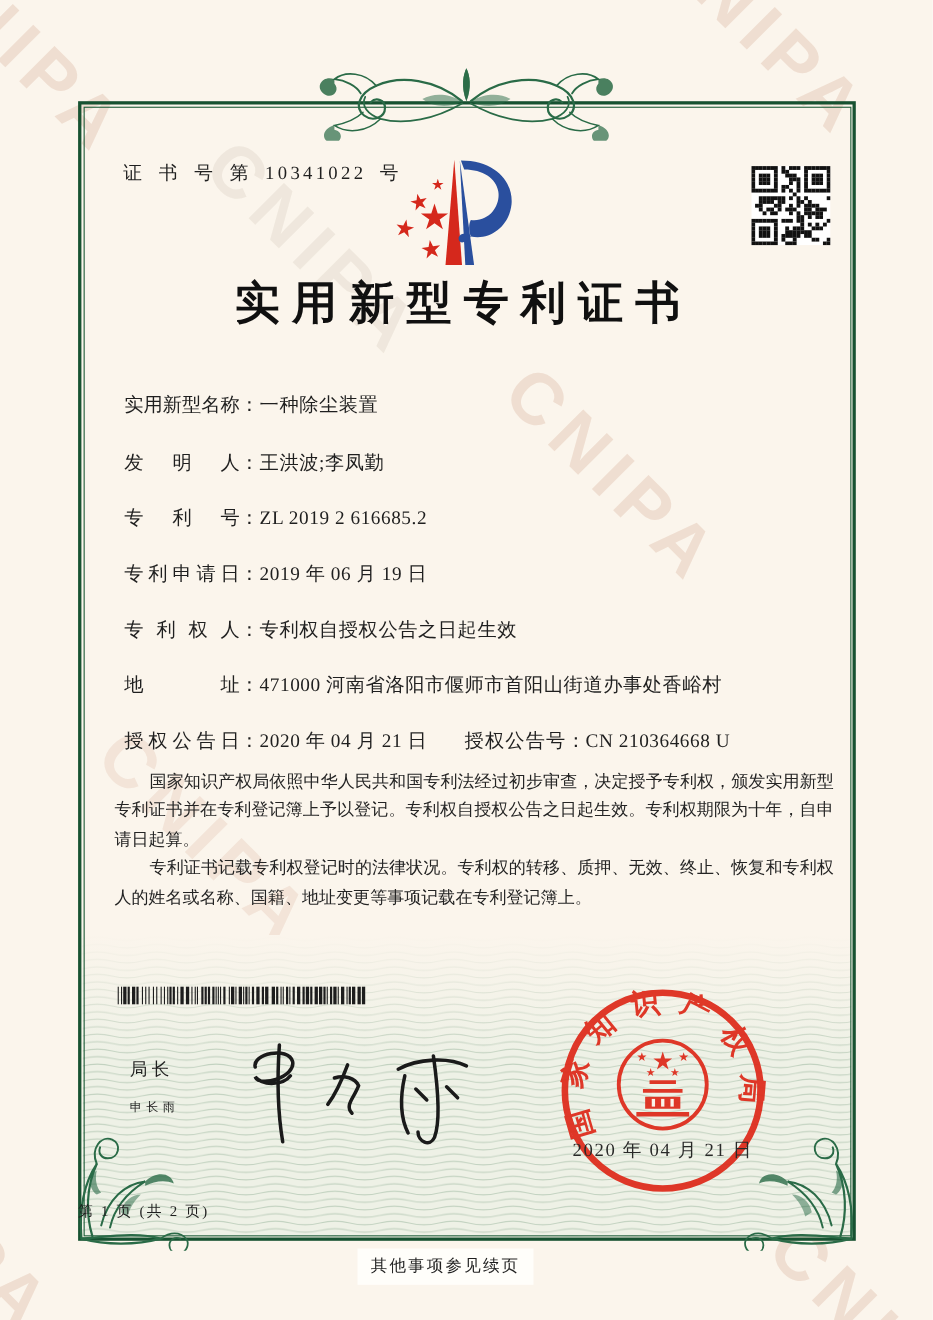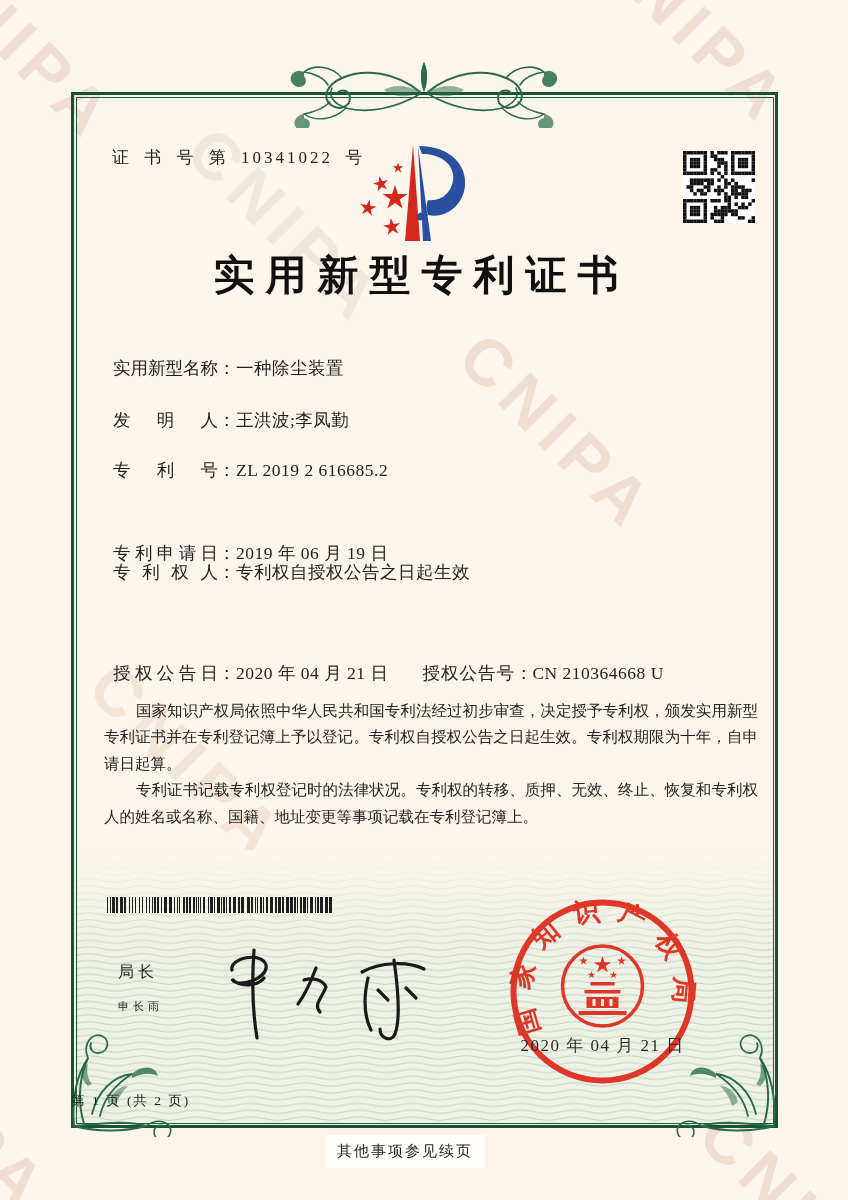--- a/index.html
+++ b/index.html
@@ -30,21 +30,21 @@
   .content-item{position:absolute;z-index:3;}
   .cert-no{left:112px;top:146px;font-size:17px;letter-spacing:3px;word-spacing:5px;}
   .logo{left:352px;top:142px;}
   .qr{left:683px;top:151px;}
   .title{left:71px;top:248px;width:701px;text-align:center;font-size:41px;font-weight:bold;
          letter-spacing:11px;color:#101010;}
   .row{position:absolute;left:113px;z-index:3;font-size:17.5px;white-space:nowrap;}
   .lbl{display:inline-block;width:105px;text-align:justify;text-align-last:justify;vertical-align:bottom;}
   .colon{display:inline-block;width:18px;}
   .val{letter-spacing:.5px;}
-  .r1{top:356px;} .r2{top:408px;} .r3{top:458px;} .r4{top:509px;margin-top:32px;}
+  .r1{top:356px;} .r2{top:408px;} .r3{top:458px;} .r4{top:509px;}
   .r5{top:560px;} .r6{top:610px;} .r7{top:661px;}
   .pair2{margin-left:34px;}
   .pair2 .lbl2{letter-spacing:1px;}
   .paras{left:104px;top:698px;width:654px;font-size:15.5px;line-height:26.4px;
          text-align:justify;color:#242424;}
   .paras p{margin:0;text-indent:32px;}
   .barcode{left:107px;top:897px;width:230px;height:16px;font-size:0;}
   .barcode span{display:inline-block;height:100%;background:#1d1d1d;}
   .signer-title{left:118px;top:962px;font-size:16px;letter-spacing:4px;}
   .signer-name{left:118px;top:999px;font-size:11px;letter-spacing:4px;}
@@ -381,20 +381,23 @@
   </div>
   <div class="row r3">
     <span class="lbl">专利号</span><span class="colon">：</span><span class="val">ZL 2019 2 616685.2</span>
   </div>
   <div class="row r4">
     <span class="lbl">专利申请日</span><span class="colon">：</span><span class="val">2019 年 06 月 19 日</span>
   </div>
   <div class="row r5">
     <span class="lbl">专利权人</span><span class="colon">：</span><span class="val">专利权自授权公告之日起生效</span>
   </div>
+  <div class="row r6">
+    <span class="lbl">地址</span><span class="colon">：</span><span class="val">471000 河南省洛阳市偃师市首阳山街道办事处香峪村</span>
+  </div>
   <div class="row r7">
     <span class="lbl">授权公告日</span><span class="colon">：</span><span class="val">2020 年 04 月 21 日</span><span class="pair2"><span class="lbl2">授权公告号</span><span>：</span><span class="val">CN 210364668 U</span></span>
   </div>
 
   <div class="content-item paras">
     <p>国家知识产权局依照中华人民共和国专利法经过初步审查，决定授予专利权，颁发实用新型专利证书并在专利登记簿上予以登记。专利权自授权公告之日起生效。专利权期限为十年，自申请日起算。</p>
     <p>专利证书记载专利权登记时的法律状况。专利权的转移、质押、无效、终止、恢复和专利权人的姓名或名称、国籍、地址变更等事项记载在专利登记簿上。</p>
   </div>
 
   <div class="content-item barcode" id="barcode"><span style="width:1px;margin-right:2px"></span><span style="width:1px;margin-right:1px"></span><span style="width:3px;margin-right:1px"></span><span style="width:2px;margin-right:2px"></span><span style="width:3px;margin-right:1px"></span><span style="width:2px;margin-right:3px"></span><span style="width:1px;margin-right:2px"></span><span style="width:1px;margin-right:2px"></span><span style="width:1px;margin-right:3px"></span><span style="width:1px;margin-right:2px"></span><span style="width:1px;margin-right:3px"></span><span style="width:1px;margin-right:2px"></span><span style="width:1px;margin-right:2px"></span><span style="width:1px;margin-right:1px"></span><span style="width:2px;margin-right:1px"></span><span style="width:2px;margin-right:2px"></span><span style="width:1px;margin-right:2px"></span><span style="width:3px;margin-right:2px"></span><span style="width:3px;margin-right:2px"></span><span style="width:1px;margin-right:2px"></span><span style="width:1px;margin-right:1px"></span><span style="width:1px;margin-right:3px"></span><span style="width:2px;margin-right:1px"></span><span style="width:2px;margin-right:1px"></span><span style="width:2px;margin-right:2px"></span><span style="width:2px;margin-right:1px"></span><span style="width:1px;margin-right:1px"></span><span style="width:1px;margin-right:1px"></span><span style="width:1px;margin-right:2px"></span><span style="width:2px;margin-right:3px"></span><span style="width:1px;margin-right:1px"></span><span style="width:3px;margin-right:1px"></span><span style="width:1px;margin-right:2px"></span><span style="width:3px;margin-right:1px"></span><span style="width:1px;margin-right:1px"></span><span style="width:2px;margin-right:1px"></span><span style="width:1px;margin-right:2px"></span><span style="width:2px;margin-right:2px"></span><span style="width:3px;margin-right:2px"></span><span style="width:2px;margin-right:1px"></span><span style="width:3px;margin-right:3px"></span><span style="width:3px;margin-right:1px"></span><span style="width:2px;margin-right:2px"></span><span style="width:1px;margin-right:1px"></span><span style="width:1px;margin-right:2px"></span><span style="width:2px;margin-right:1px"></span><span style="width:1px;margin-right:2px"></span><span style="width:2px;margin-right:2px"></span><span style="width:3px;margin-right:2px"></span><span style="width:2px;margin-right:1px"></span><span style="width:3px;margin-right:1px"></span><span style="width:2px;margin-right:2px"></span><span style="width:3px;margin-right:1px"></span><span style="width:3px;margin-right:1px"></span><span style="width:2px;margin-right:1px"></span><span style="width:1px;margin-right:2px"></span><span style="width:2px;margin-right:1px"></span><span style="width:3px;margin-right:1px"></span><span style="width:1px;margin-right:2px"></span><span style="width:3px;margin-right:2px"></span><span style="width:1px;margin-right:1px"></span><span style="width:2px;margin-right:1px"></span><span style="width:3px;margin-right:2px"></span><span style="width:3px;margin-right:1px"></span><span style="width:3px;margin-right:1px"></span></div>

